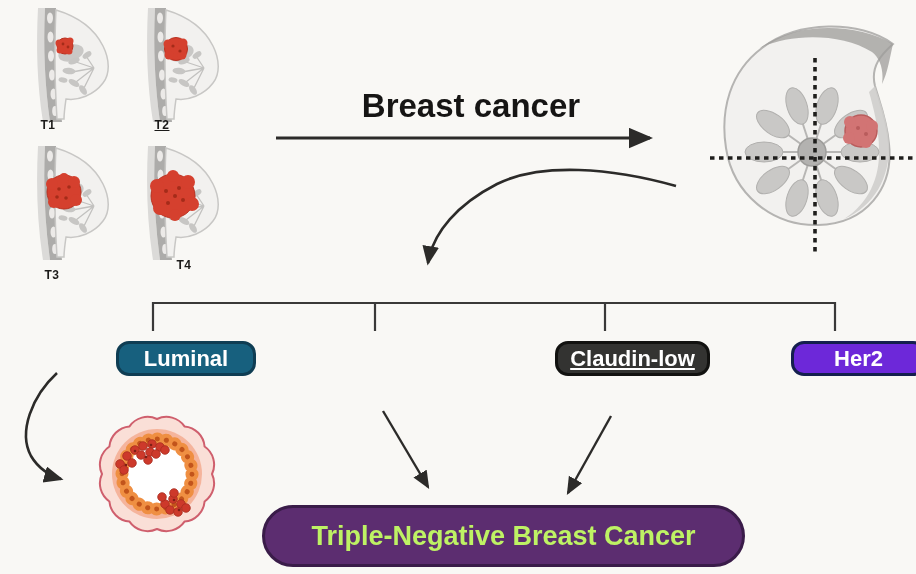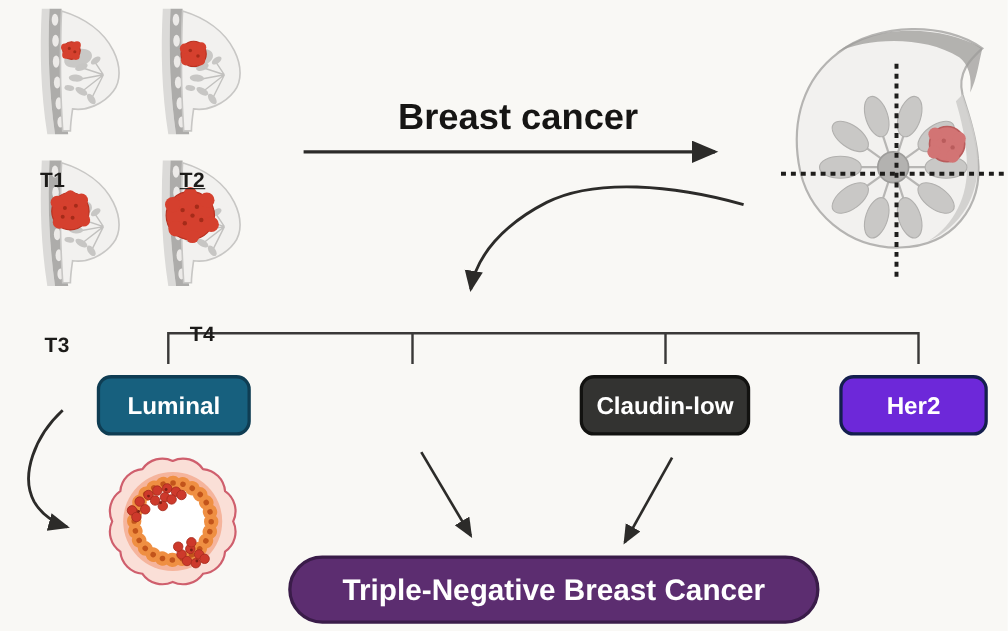--- a/index.html
+++ b/index.html
@@ -5,40 +5,41 @@
   html,body{margin:0;padding:0;}
   .stage{
     position:relative;
     width:916px;height:574px;
     overflow:hidden;
     background:#f9f8f5;
     font-family:"Liberation Sans", sans-serif;
   }
   .stage svg.canvas{position:absolute;left:0;top:0;z-index:1;}
   .lbl{position:absolute;z-index:3;color:#1c1b19;font-weight:700;}
-  .stage-lbl{width:44px;text-align:center;font-size:19px;letter-spacing:.5px;margin-top:36px;}
-  .t1{left:26px;top:118px;} .t2{left:153px;top:118px;text-decoration:underline;}
+  .stage-lbl{width:44px;text-align:center;font-size:12px;letter-spacing:.5px;}
+  .t1{left:26px;top:118px;} .t2{left:140px;top:118px;text-decoration:underline;}
   .t3{left:30px;top:268px;} .t4{left:162px;top:258px;}
   .title{left:276px;top:87px;width:390px;text-align:center;font-size:33px;color:#161514;}
   .pill{
-    position:absolute;z-index:3;top:341px;height:55px;
+    position:absolute;z-index:3;top:341px;height:35px;
     border:3px solid #14b8a6;border-radius:13px;
     display:flex;align-items:center;justify-content:center;
     color:#ffffff;font-weight:700;font-size:22px;
     box-sizing:border-box;
+    margin-left:28px;
   }
   .pill-luminal{left:88px;width:140px;}
   .pill-basal{left:307px;width:136px;}
   .pill-claudin{left:527px;width:155px;}
   .pill-her2{left:763px;width:135px;}
   .pill-outcome{
     position:absolute;z-index:3;left:262px;top:505px;width:483px;height:62px;
     border:3px solid #000;border-radius:32px;
     display:flex;align-items:center;justify-content:center;
-    color:#ffffff;font-weight:700;font-size:27px;box-sizing:border-box;
+    color:#bef264;font-weight:700;font-size:27px;box-sizing:border-box;
   }
 </style>
 </head>
 <body>
 
 <div class="stage" style="background-color: rgb(249, 248, 245);">
 
   <svg class="canvas" width="916" height="574" viewBox="0 0 916 574">
     <defs>
       <marker id="ahL" markerWidth="9" markerHeight="8" refX="7" refY="3.4" orient="auto">
@@ -216,17 +217,17 @@
   </svg>
 
   <div class="lbl title">Breast cancer</div>
 
   <div class="lbl stage-lbl t1">T1</div>
   <div class="lbl stage-lbl t2">T2</div>
   <div class="lbl stage-lbl t3">T3</div>
   <div class="lbl stage-lbl t4">T4</div>
 
   <div class="pill pill-luminal" style="background-color: rgb(23, 96, 126); border-color: rgb(15, 61, 83);">Luminal</div>
-  <div class="pill pill-claudin" style="background-color: rgb(51, 51, 49); border-color: rgb(18, 18, 16);">Claudin-low</div>
+  <div class="pill pill-claudin" style="background-color: rgb(51, 51, 49); border-color: rgb(18, 18, 16); text-decoration: underline;">Claudin-low</div>
   <div class="pill pill-her2" style="background-color: #6d28d9; border-color: rgb(20, 31, 78);">Her2</div>
 
   <div class="pill-outcome" style="background-color: rgb(92, 45, 112); border-color: rgb(58, 28, 73);">Triple-Negative Breast Cancer</div>
 </div>
 
 </body></html>

